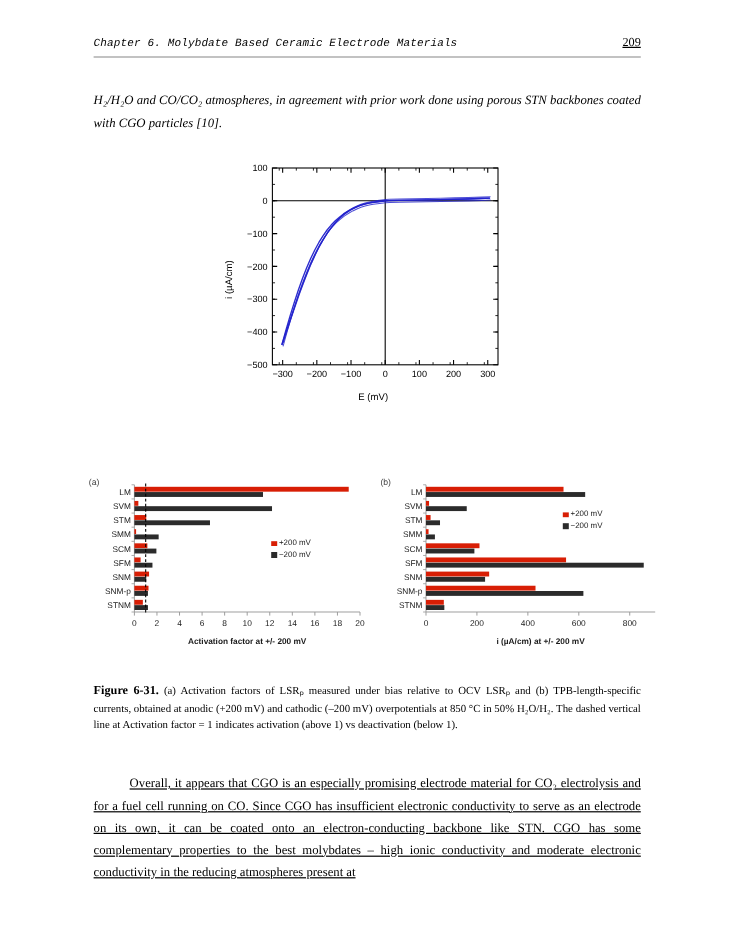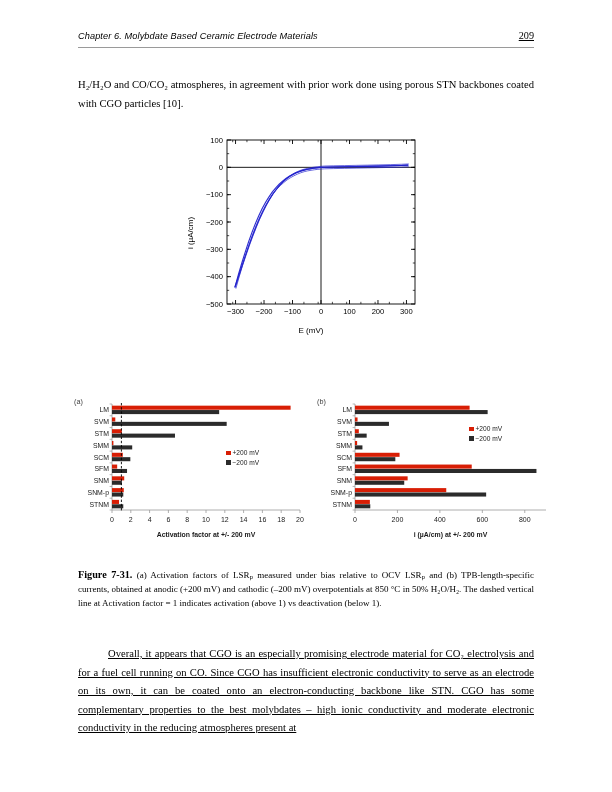--- a/index.html
+++ b/index.html
@@ -13,37 +13,37 @@
   }
   .page { position:absolute; left:0; top:0; width:612px; height:792px; }
 
   
   .header {
     position:absolute; left:78px; top:30px; width:456px;
     display:flex; justify-content:space-between; align-items:baseline;
   }
   .header-title {
     font-style:italic; font-size:9.2px; letter-spacing:.1px;
-    font-family:Liberation Sans, sans-serif;
+    font-family:Liberation Mono, monospace;
   }
   .header-page { font-size:10.2px; font-family:"Liberation Serif", serif;text-decoration:underline; }
   .header-rule {
     position:absolute; left:78px; top:47px; width:456px; height:1px;
     background:#9a9a9a;
   }
 
   
   .para {
     position:absolute; width:456px; left:78px;
     font-size:10.6px; line-height:18.5px;
     text-align:justify; text-justify:inter-word;
     font-family:"Liberation Serif", serif;
   }
   .para.indent { text-indent:30px;text-decoration:underline; }
-  .para1 { top:76px; }
+  .para1 { top:76px;font-style:italic; }
   .para-final { top:645px; }
 
   
   .caption {
     position:absolute; width:456px; left:78px;
     font-size:9.0px; line-height:14.2px; text-align:justify;
     font-family:"Liberation Serif", serif;
   }
   .caption b { font-weight:bold; font-size:10.2px; }
   .cap-630 { top:348px; }
@@ -339,18 +339,18 @@
         </div>
         <div class="legend-row">
           <span class="legend-swatch sw-dark"></span>
           <span>−200 mV</span>
         </div>
       </div>
     </div>
   </div>
 
   <div class="caption cap-631">
-    <b>Figure 7-31.</b><span> (a) Activation factors of LSRₚ measured under bias relative to OCV LSRₚ and (b) TPB-length-specific currents, obtained at anodic (+200 mV) and cathodic (–200 mV) overpotentials at 850 °C in 50% H₂O/H₂. The dashed vertical line at Activation factor = 1 indicates activation (above 1) vs deactivation (below 1).</span>
+    <b>Figure 6-31.</b><span> (a) Activation factors of LSRₚ measured under bias relative to OCV LSRₚ and (b) TPB-length-specific currents, obtained at anodic (+200 mV) and cathodic (–200 mV) overpotentials at 850 °C in 50% H₂O/H₂. The dashed vertical line at Activation factor = 1 indicates activation (above 1) vs deactivation (below 1).</span>
   </div>
 
   <div class="para para-final indent">Overall, it appears that CGO is an especially promising electrode material for CO₂ electrolysis and for a fuel cell running on CO. Since CGO has insufficient electronic conductivity to serve as an electrode on its own, it can be coated onto an electron-conducting backbone like STN. CGO has some complementary properties to the best molybdates – high ionic conductivity and moderate electronic conductivity in the reducing atmospheres present at</div>
 
 </div>
 
 </body></html>

